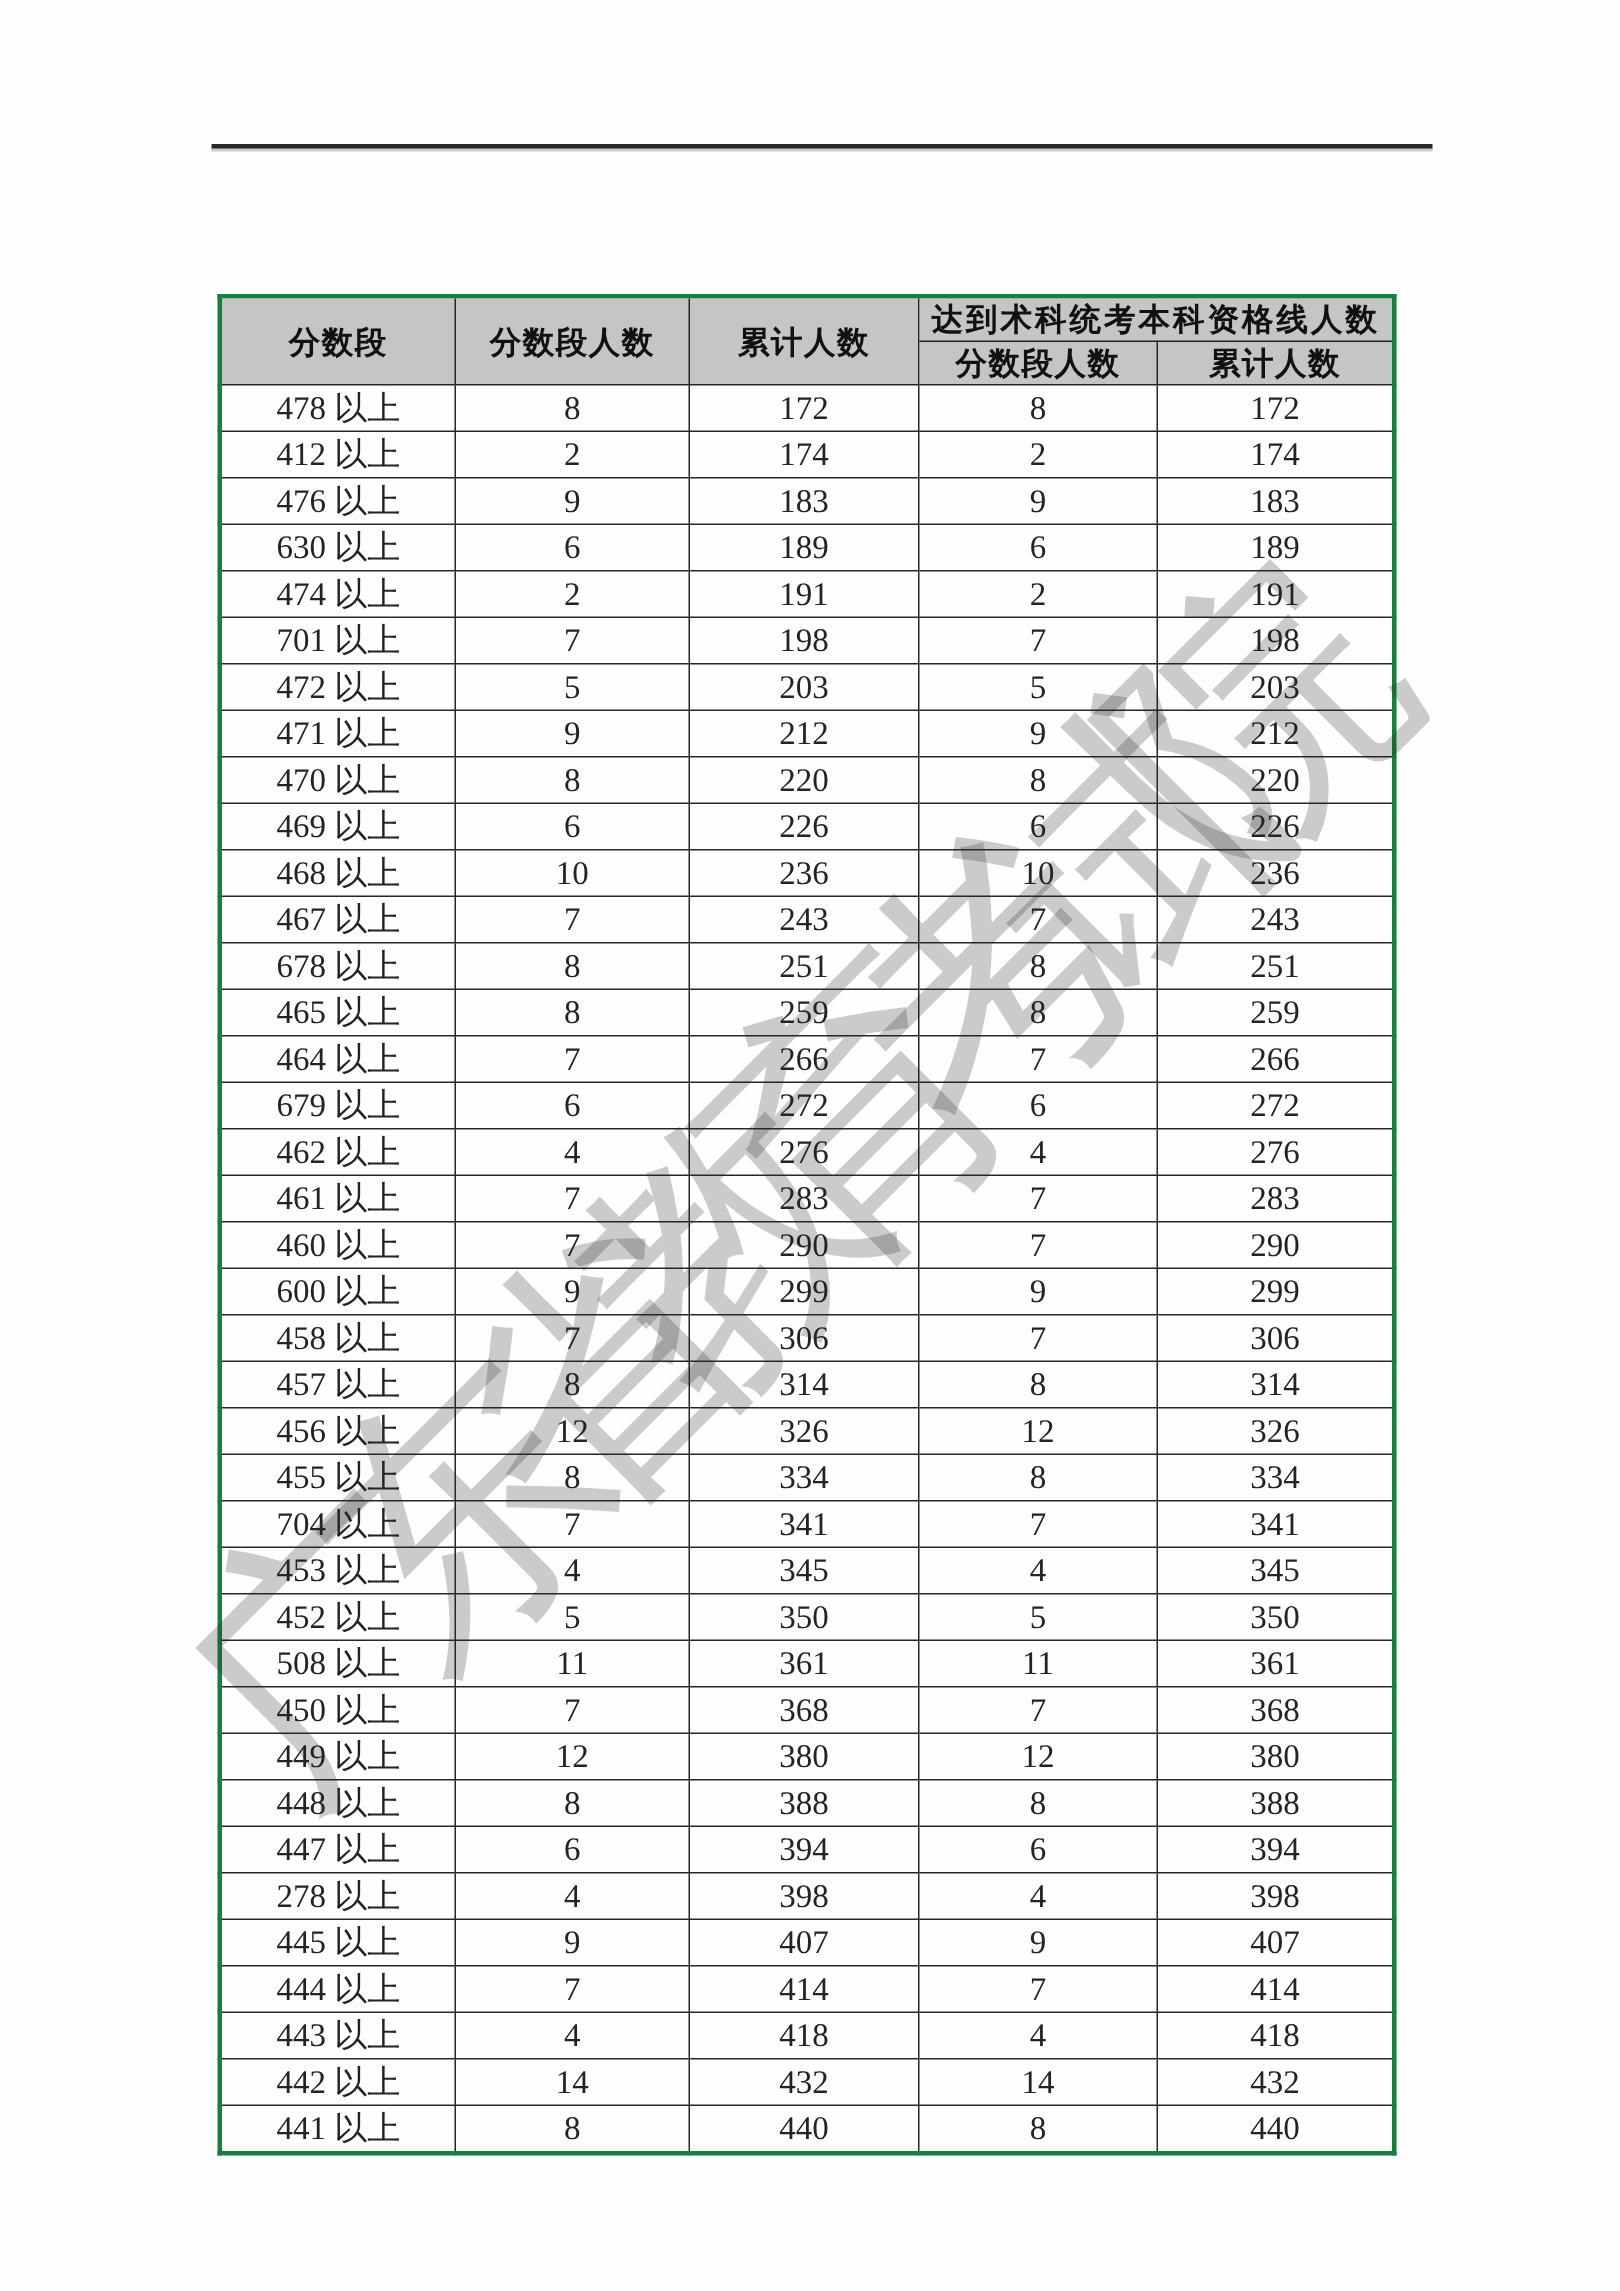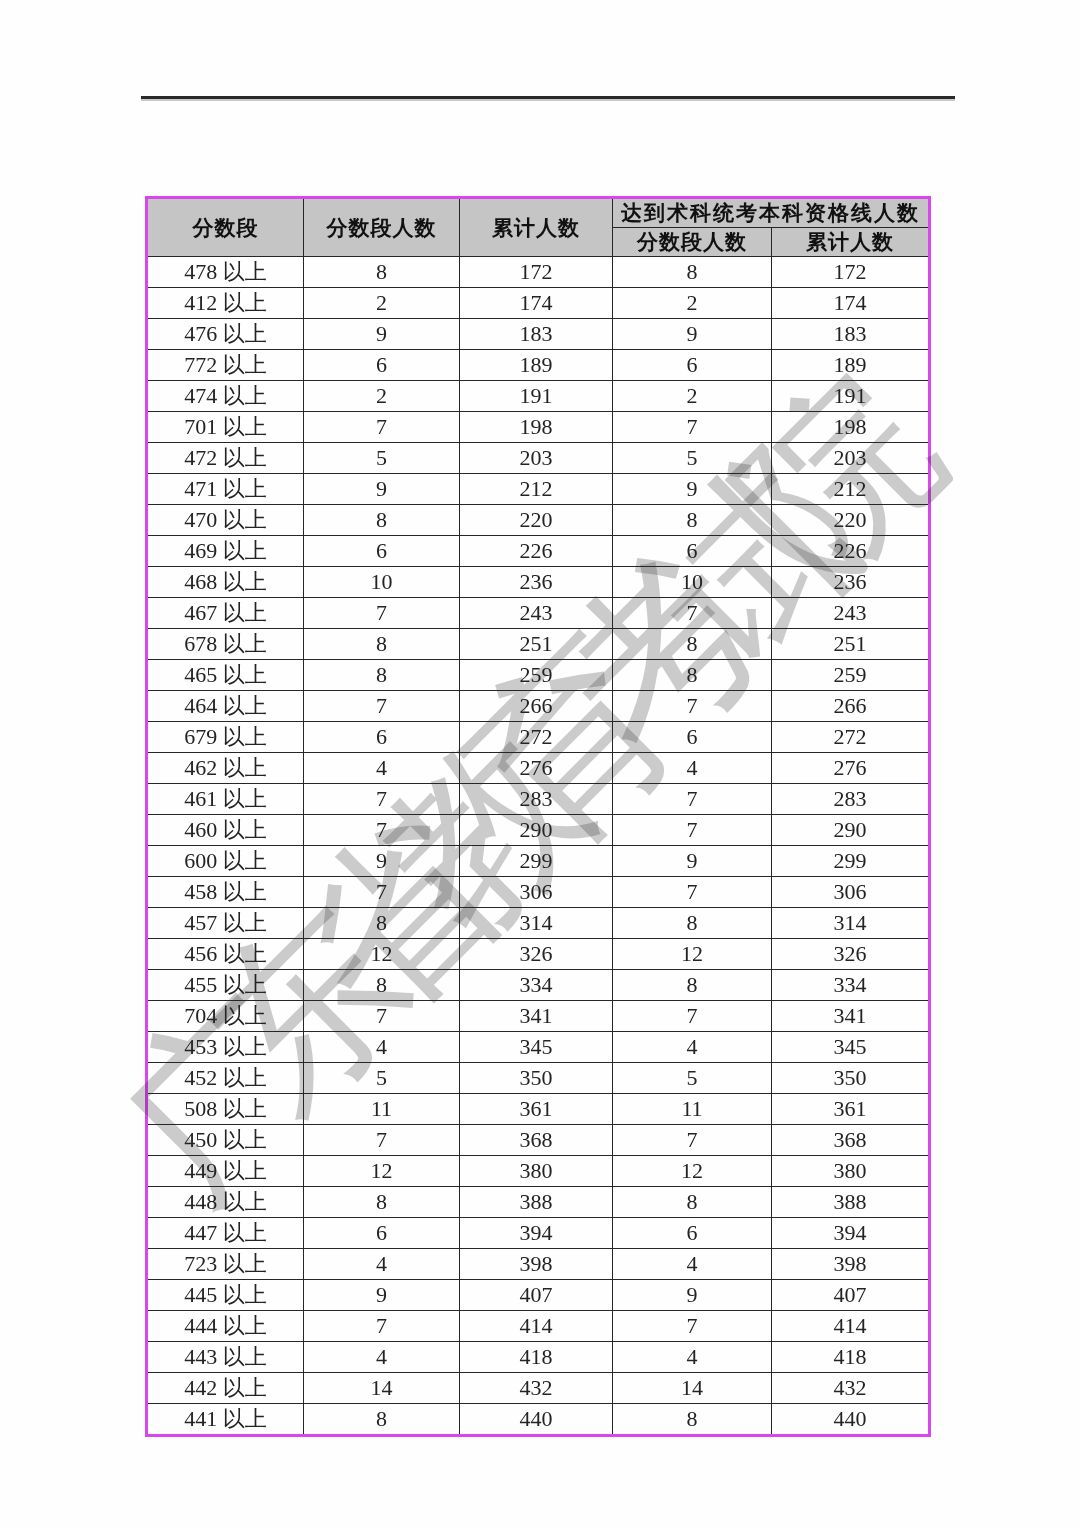--- a/index.html
+++ b/index.html
@@ -40,21 +40,21 @@
     background: transparent;
   }
   .score-table th, .score-table td {
     border: 1.5px solid #262626;
     text-align: center;
     vertical-align: middle;
     padding: 0;
     overflow: hidden;
   }
   .score-table {
-    border: 3px solid #d946ef;
+    border: 3px solid #15803d;
   }
   .score-table thead th {
     background: #c5c5c5;
     font-size: 21px;
     font-weight: 700;
     color: #111111;
     height: 27px;
     letter-spacing: 1px;
   }
   .score-table thead th.group-header {
@@ -129,21 +129,21 @@
 
         <tr>
           <td>476 以上</td>
           <td>9</td>
           <td>183</td>
           <td>9</td>
           <td>183</td>
         </tr>
 
         <tr>
-          <td>772 以上</td>
+          <td>630 以上</td>
           <td>6</td>
           <td>189</td>
           <td>6</td>
           <td>189</td>
         </tr>
 
         <tr>
           <td>474 以上</td>
           <td>2</td>
           <td>191</td>
@@ -361,21 +361,21 @@
 
         <tr>
           <td>447 以上</td>
           <td>6</td>
           <td>394</td>
           <td>6</td>
           <td>394</td>
         </tr>
 
         <tr>
-          <td>723 以上</td>
+          <td>278 以上</td>
           <td>4</td>
           <td>398</td>
           <td>4</td>
           <td>398</td>
         </tr>
 
         <tr>
           <td>445 以上</td>
           <td>9</td>
           <td>407</td>

